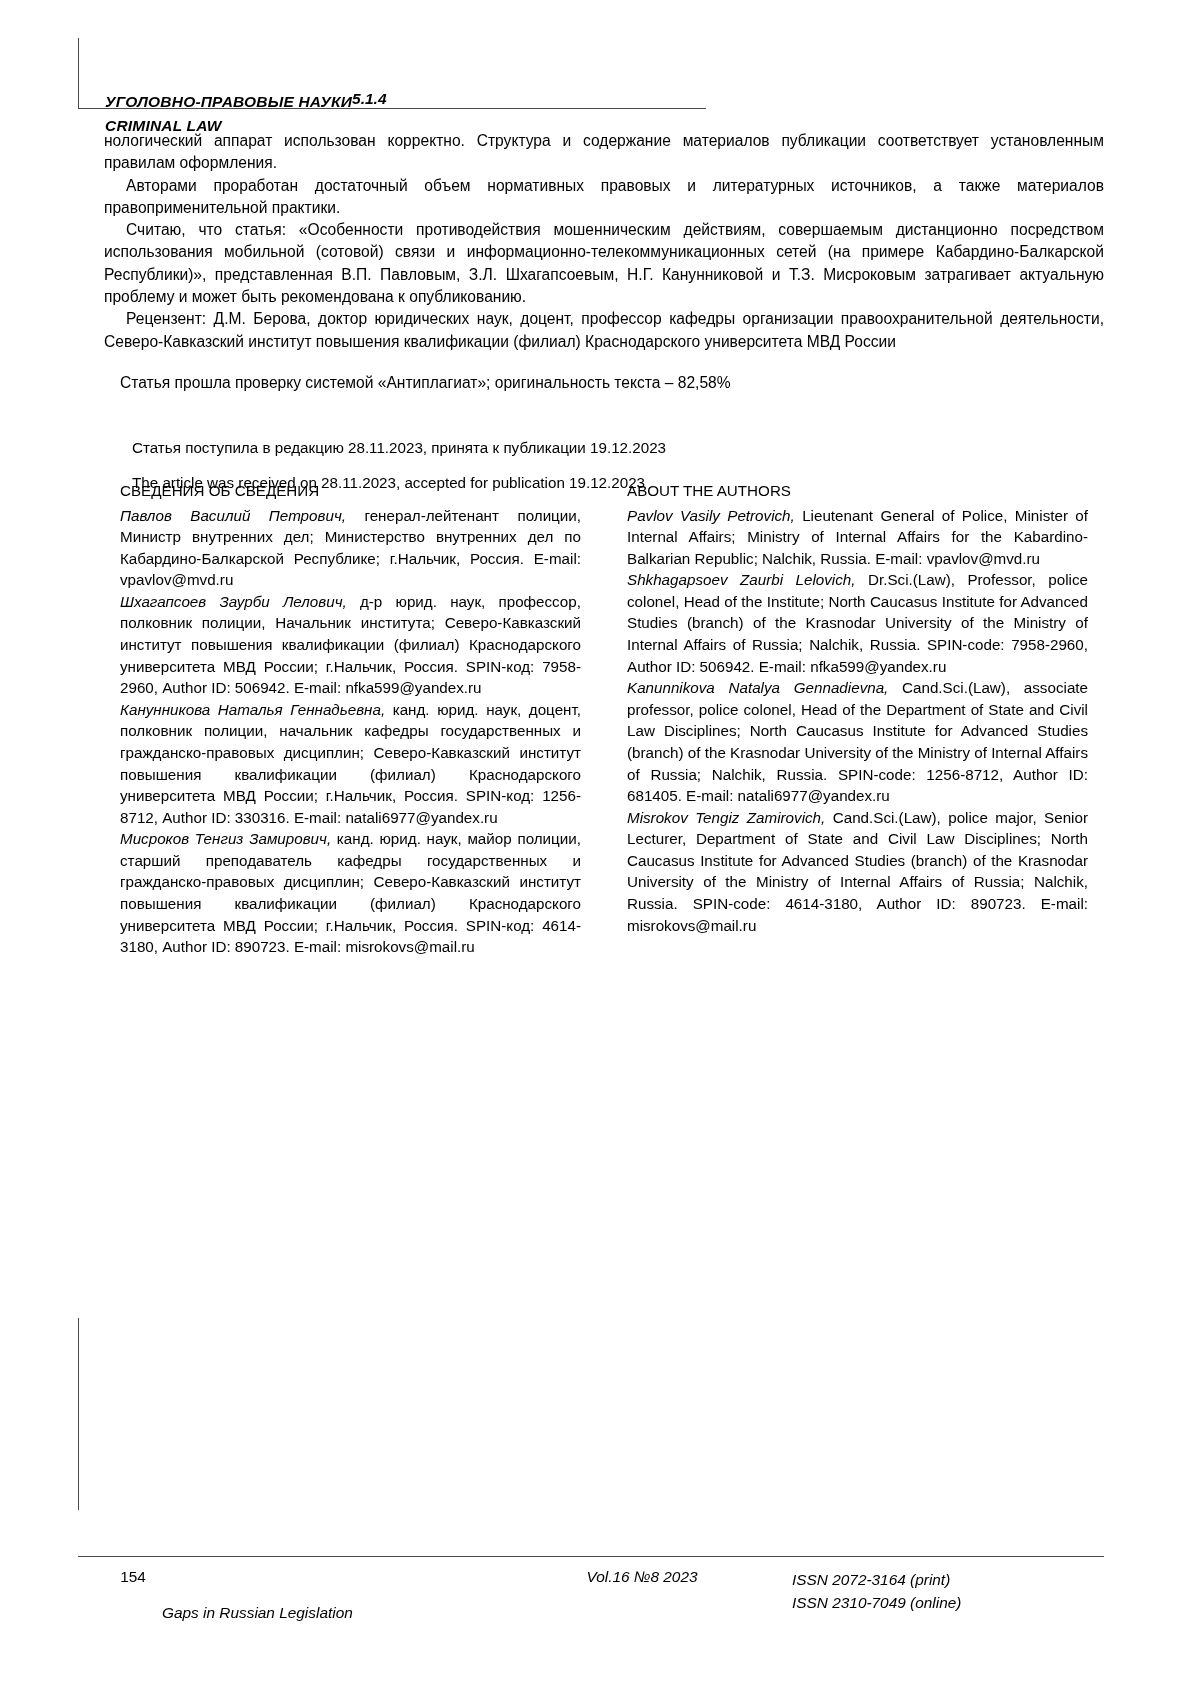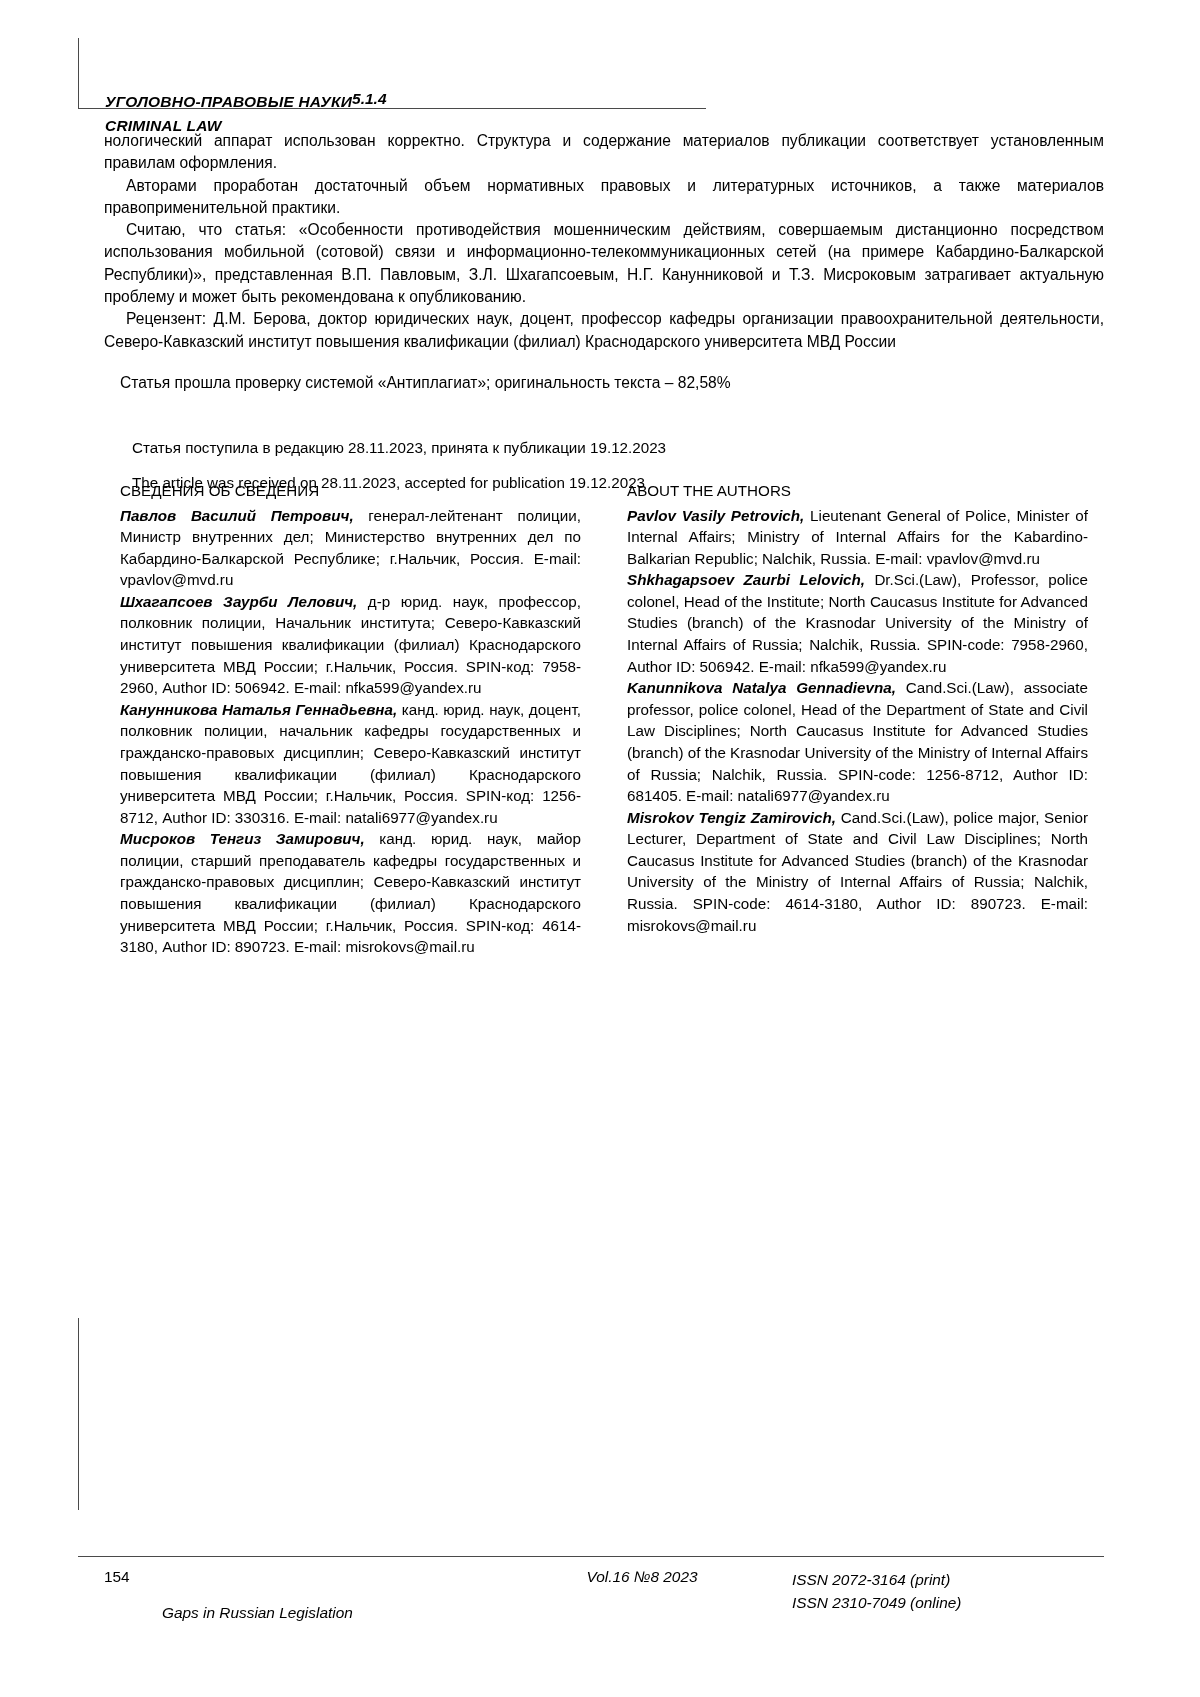--- a/index.html
+++ b/index.html
@@ -126,21 +126,21 @@
     margin-bottom: 3px;
     text-align: left;
   }
   .author {
     margin: 0 0 0 0;
     text-align: justify;
     -webkit-hyphens: auto;
     hyphens: auto;
   }
   .author .nm {
-    font-weight: bold;
+    font-weight: normal;
     font-style: italic;
   }
 
   
   .footer-rule {
     position: absolute;
     left: 78px;
     top: 1556px;
     width: 1026px;
     height: 1px;
@@ -152,20 +152,21 @@
     top: 1568px;
     width: 1000px;
     font-size: 15.4px;
     font-style: italic;
     display: flex;
     align-items: flex-start;
   }
   .f-page {
     font-style: normal;
     width: 58px;
+    text-align: center;
   }
   .f-journal {
     width: 330px;
     margin-top: 36px;
   }
   .f-vol {
     width: 300px;
     text-align: center;
   }
   .f-issn {

